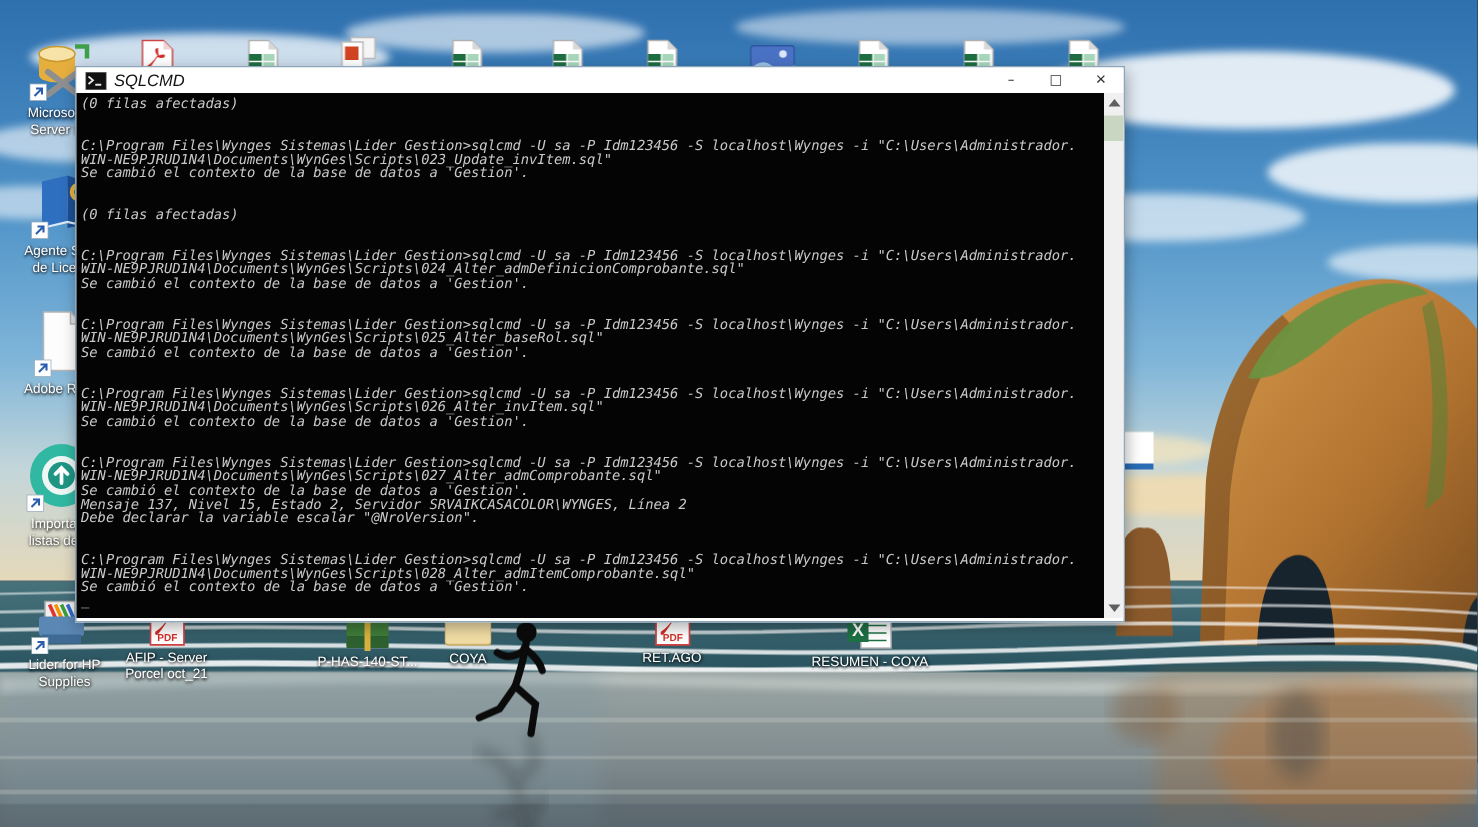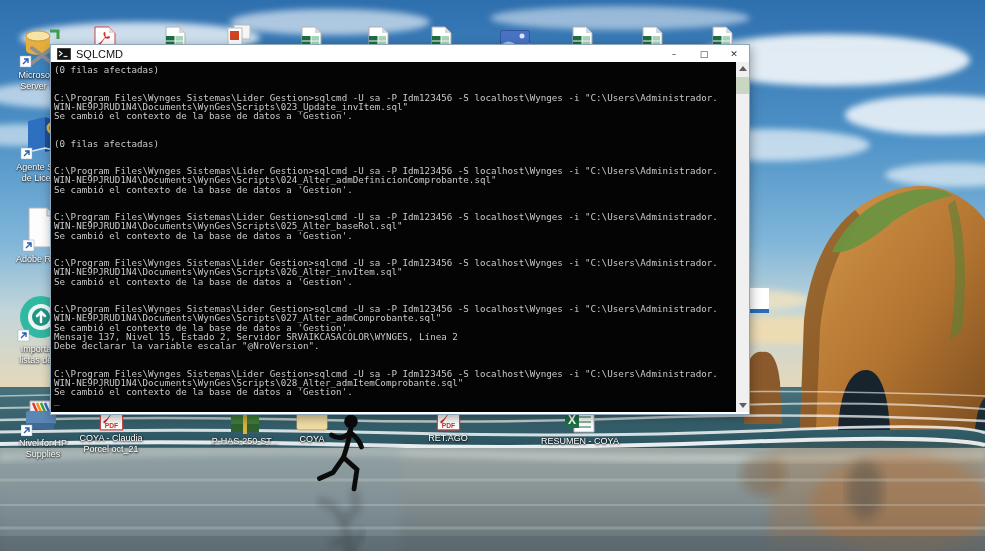--- a/index.html
+++ b/index.html
@@ -5,21 +5,21 @@
   html,body{margin:0;padding:0;background:#222;}
   .screen{position:relative;width:985px;height:551px;overflow:hidden;
           font-family:"Liberation Sans",sans-serif;background:#3a7ab8;}
   .wallpaper{position:absolute;left:0;top:0;z-index:0;}
   
   .dicon{position:absolute;z-index:1;display:flex;flex-direction:column;align-items:center;cursor:default;}
   .dlabel{margin-top:2px;white-space:pre-line;text-align:center;color:#fff;font-size:9px;line-height:11px;
           text-shadow:0 1px 2px rgba(0,0,0,.9),1px 0 2px rgba(0,0,0,.6);}
   
   .window{position:absolute;left:50px;top:44px;width:700px;height:371px;z-index:2;background:#fff;
-          border:1px solid #8ea6ba;box-sizing:border-box;box-shadow:1px 3px 10px rgba(0,0,0,.35);}
+          border:1px solid #8ea6ba;box-sizing:border-box;box-shadow:1px 3px 10px rgba(0,0,0,.35);font-style:italic;}
   .titlebar{height:17px;display:flex;align-items:center;background:#fff;}
   .cmdicon{margin:0 5px 0 6px;display:flex;}
   .title{font-size:11px;color:#111;flex:1;}
   .ctrl{width:30px;height:17px;display:flex;align-items:center;justify-content:center;
         font-size:9px;color:#333;font-family:"DejaVu Sans",sans-serif;}
   .console{position:absolute;left:0;top:17px;right:13px;bottom:2px;background:#040404;overflow:hidden;}
   .console pre{margin:0;padding:3px 0 0 3px;font-family:"DejaVu Sans Mono",monospace;
                font-size:9.2px;line-height:9.2px;color:#c9c9c9;white-space:pre;}
   .scrollbar{position:absolute;top:17px;right:0;width:13px;bottom:2px;background:#f0f0f0;}
   .sb-up,.sb-down{position:absolute;left:0;width:13px;height:13px;display:flex;align-items:center;justify-content:center;}
@@ -282,44 +282,44 @@
         <path d="M12,3 l4,9" stroke="#e23333"></path>
           <path d="M16,3 l4,9" stroke="#f59300"></path>
         <path d="M20,3 l4,9" stroke="#38a038"></path>
           <path d="M24,3 l4,9" stroke="#3366cc"></path>
       </g>
       <rect x="5" y="11" width="30" height="13" rx="2" fill="#5b87b5"></rect>
       <rect x="7" y="23" width="26" height="6" fill="#3f6a96"></rect>
       <rect x="0" y="25" width="11" height="11" fill="#fff" stroke="#9ab" stroke-width="0.5"></rect>
       <path d="M3,33 L8,28 M4,28 h4 v4" stroke="#2a5db0" stroke-width="1.4" fill="none"></path>
     </svg>
-    <div class="dlabel">Nivel for HP
+    <div class="dlabel">Lider for HP
 Supplies</div>
   </div>
 
   <div class="dicon" style="left:71px;top:402px;width:80px">
     <svg width="27" height="29" viewBox="0 0 24 26">
       <path d="M2,1 h14 l6,6 v18 h-20 z" fill="#fff" stroke="#d04040"></path>
       <path d="M16,1 l6,6 h-6 z" fill="#f0dada"></path>
       <path d="M12,5 c-2,0 -2,3 0,5 c-3,4 -5,6 -7,7 c-1,2 1,3 2,1 c1,-1 2,-3 5,-7 c2,1 5,1 5,-1 c0,-1 -2,-1 -4,0 c-1,-2 0,-5 -1,-5 z" fill="#d22f27"></path>
       <text x="12" y="23" font-size="6" fill="#d22f27" text-anchor="middle" font-weight="bold" font-family="Liberation Sans">PDF</text>
     </svg>
-    <div class="dlabel">COYA - Claudia
+    <div class="dlabel">AFIP - Server
 Porcel oct_21</div>
   </div>
 
   <div class="dicon" style="left:205px;top:402px;width:80px">
     <svg width="34" height="32" viewBox="0 0 34 32">
       <rect x="3" y="4" width="28" height="26" rx="2" fill="#3f7d3a"></rect>
       <rect x="3" y="4" width="28" height="8" fill="#589950"></rect>
       <rect x="3" y="22" width="28" height="8" fill="#2f6130"></rect>
       <rect x="15" y="2" width="4" height="30" fill="#d8b13f"></rect>
       <rect x="13" y="1" width="8" height="4" rx="1" fill="#e8c65a"></rect>
     </svg>
-    <div class="dlabel">P-HAS-250-ST...</div>
+    <div class="dlabel">P-HAS-140-ST...</div>
   </div>
 
   <div class="dicon" style="left:272px;top:404px;width:80px">
     <svg width="34" height="28" viewBox="0 0 34 28">
       <path d="M2,6 a2,2 0 0 1 2,-2 h9 l3,3 h14 a2,2 0 0 1 2,2 v15 a2,2 0 0 1 -2,2 h-26 a2,2 0 0 1 -2,-2 z" fill="#e3c98b" stroke="#c9ab66"></path>
       <path d="M2,11 h30 v12 a2,2 0 0 1 -2,2 h-26 a2,2 0 0 1 -2,-2 z" fill="#f0dca4"></path>
     </svg>
     <div class="dlabel">COYA</div>
   </div>
 

